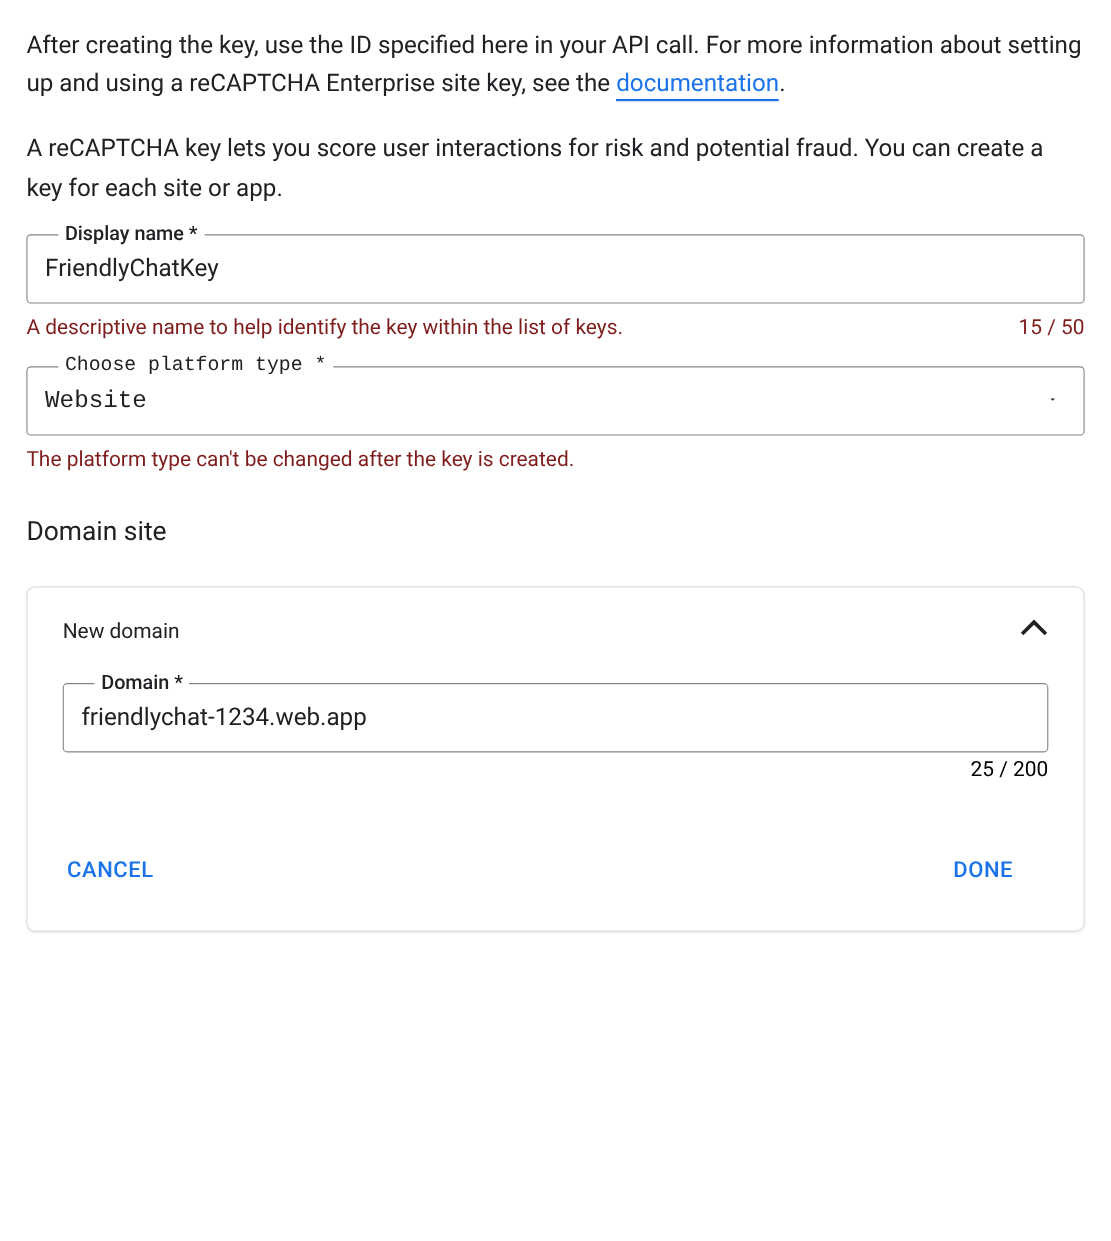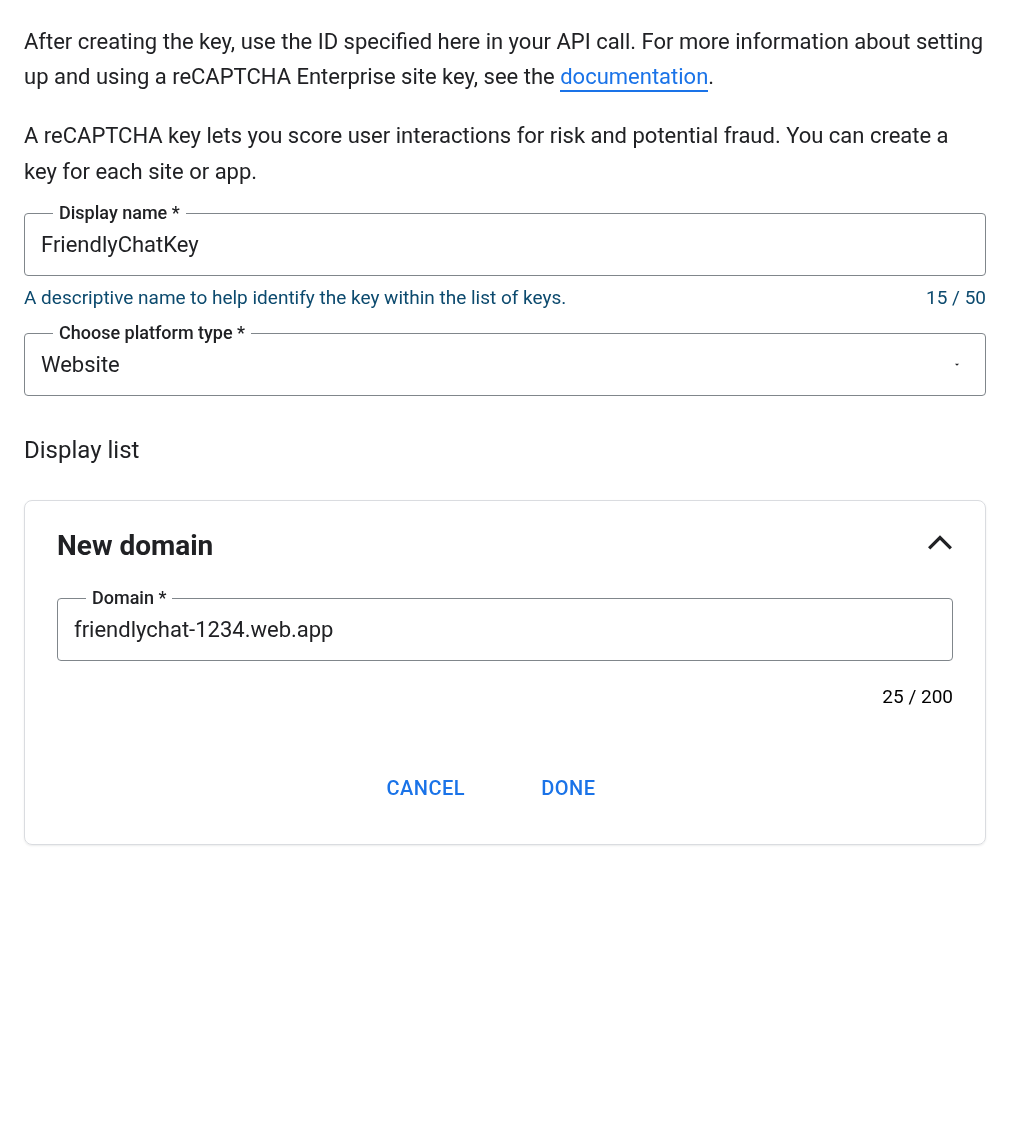--- a/index.html
+++ b/index.html
@@ -57,24 +57,25 @@
       padding: 18px 16px;
       background: transparent;
       color: #202124;
       font-family: inherit;
     }
     .helper-row {
       display: flex;
       justify-content: space-between;
       margin-top: 10px;
       font-size: 19px;
-      color: #0c4a6e;
+      color: #7f1d1d;
     }
     .select-field {
       position: relative;
+      font-family: Liberation Mono, monospace;
     }
     .select-field .select-arrow {
       position: absolute;
       right: 20px;
       top: 50%;
       transform: translateY(-50%);
       pointer-events: none;
     }
     .select-arrow svg {
       width: 16px;
@@ -93,41 +94,41 @@
       padding: 28px 32px 36px 32px;
       box-shadow: 0 1px 2px rgba(60,64,67,0.1);
     }
     .card-header {
       display: flex;
       justify-content: space-between;
       align-items: center;
       margin-bottom: 36px;
     }
     .card-title {
-      font-size: 28px;
-      font-weight: 700;
+      font-size: 19px;
+      font-weight: 400;
       color: #202124;
     }
     .chevron-up svg {
       width: 26px;
       height: 16px;
     }
     .domain-field-wrapper {
-      margin-bottom: 24px;
+      margin-bottom: 3px;
     }
     .domain-counter-row {
       display: flex;
       justify-content: flex-end;
       font-size: 19px;
       color: #000000;
       margin-bottom: 60px;
     }
     .button-row {
       display: flex;
-      justify-content: center;
+      justify-content: space-between;
       gap: 68px;
       padding-right: 28px;
     }
     .text-button {
       background: none;
       border: none;
       font-size: 20px;
       font-weight: 500;
       letter-spacing: 0.5px;
       color: #1a73e8;
@@ -160,23 +161,26 @@
 <div class="field-wrapper">
   <div class="outlined-field select-field">
     <span class="floating-label">Choose platform type *</span>
     <div class="select-value">Website</div>
     <span class="select-arrow">
       <svg viewBox="0 0 24 24" fill="#202124">
           <path d="M7 10l5 5 5-5z"></path>
         </svg>
     </span>
   </div>
-</div>
-
-<h2 class="section-heading">Display list</h2>
+  <div class="helper-row">
+    <span>The platform type can't be changed after the key is created.</span>
+  </div>
+</div>
+
+<h2 class="section-heading">Domain site</h2>
 
 <div class="card">
   <div class="card-header">
     <span class="card-title">New domain</span>
     <span class="chevron-up">
       <svg viewBox="0 0 24 14" fill="none" stroke="#202124" stroke-width="3">
           <path d="M2 12 L12 2 L22 12"></path>
         </svg>
     </span>
   </div>

